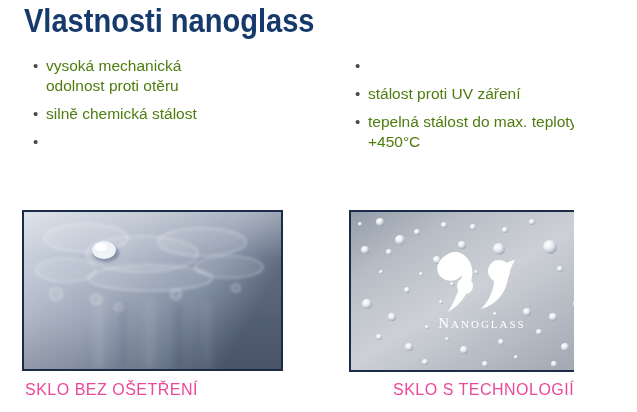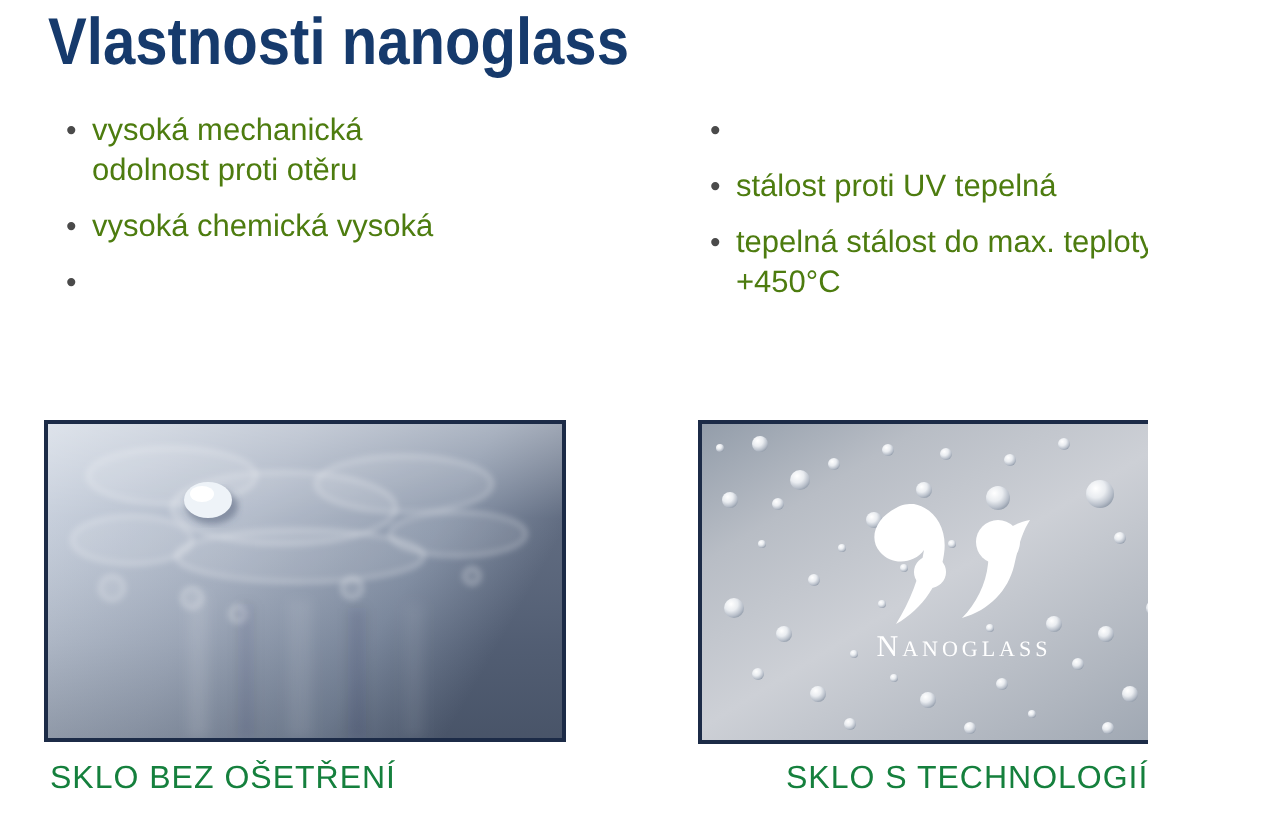--- a/index.html
+++ b/index.html
@@ -24,21 +24,21 @@
     white-space:pre-line; color:#4d7c0f; font-size:15.5px; line-height:20px;
   }
   .figure {
     position:absolute; top:210px; width:261px;
     border:2px solid #1c2b47; box-sizing:border-box; background:#15803d;
   }
   .figure-left  { left:22px;  height:161px; }
   .figure-right { left:349px; height:162px; }
   .figure svg { display:block; width:100%; height:100%; }
   .caption {
-    position:absolute; top:381px; font-size:16px; color:#15803d;
+    position:absolute; top:381px; font-size:16px; color:#ec4899;
     letter-spacing:.5px; white-space:nowrap;
   }
   .caption-left  { left:25px; }
   .caption-right { left:352px;margin-left:41px; }
   .logotext {
     font-family:"Liberation Serif", serif; font-variant:small-caps;
     font-size:15px; letter-spacing:2px; fill:#ffffff;
   }
 </style>
 </head>
@@ -49,34 +49,34 @@
   <h1 class="title">Vlastnosti nanoglass</h1>
 
   <div class="col col-left">
     <div class="bullet">
       <span class="dot">•</span>
       <span class="txt">vysoká mechanická
 odolnost proti otěru</span>
     </div>
     <div class="bullet">
       <span class="dot">•</span>
-      <span class="txt">vysoká chemická vysoká</span>
+      <span class="txt">silně chemická stálost</span>
     </div>
     <div class="bullet">
       <span class="dot">•</span>
     </div>
   </div>
 
   <div class="col col-right">
     <div class="bullet">
       <span class="dot">•</span>
     </div>
     <div class="bullet">
       <span class="dot">•</span>
-      <span class="txt">stálost proti UV tepelná</span>
+      <span class="txt">stálost proti UV záření</span>
     </div>
     <div class="bullet">
       <span class="dot">•</span>
       <span class="txt">tepelná stálost do max. teploty
 +450°C</span>
     </div>
   </div>
 
   <div class="figure figure-left">
     <svg viewBox="0 0 257 157" preserveAspectRatio="none">

